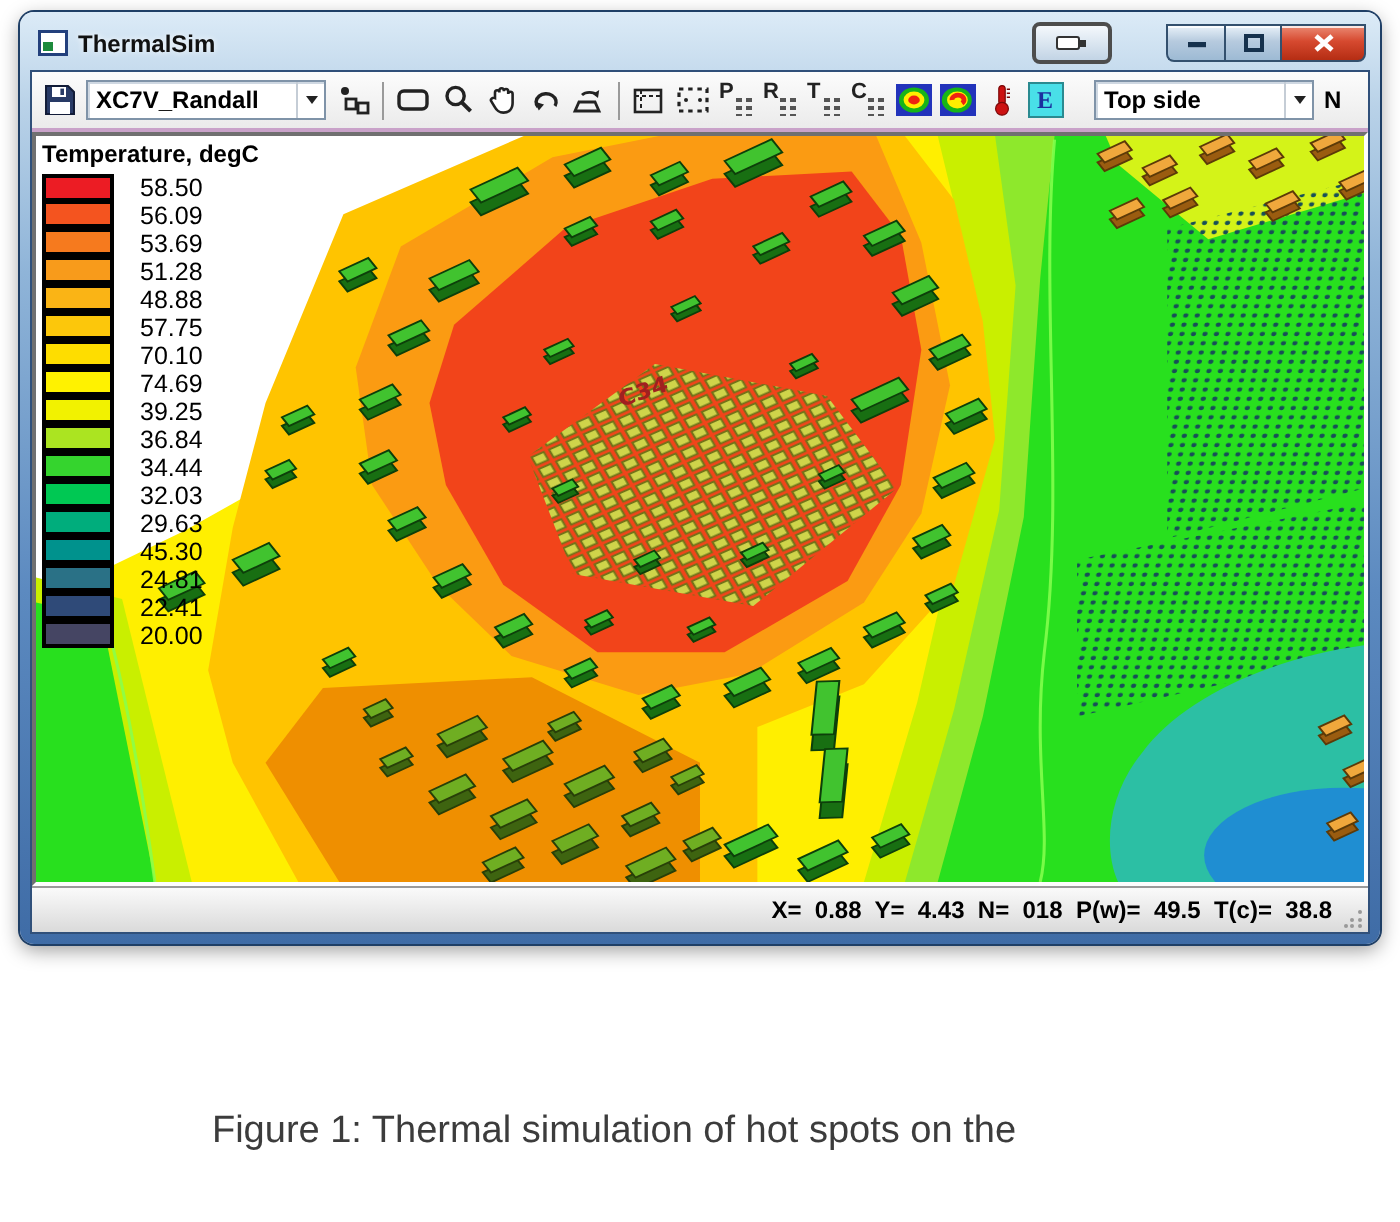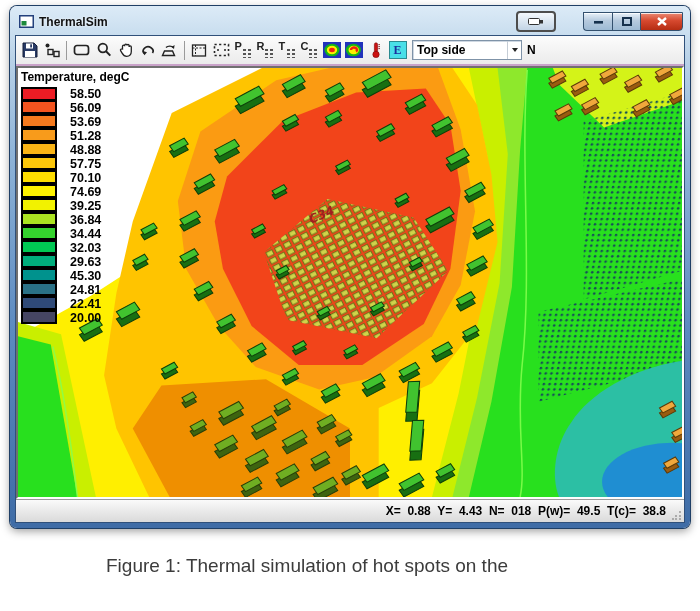--- a/index.html
+++ b/index.html
@@ -1,19 +1,19 @@
 <!DOCTYPE html>
 <html><head>
 <meta charset="utf-8">
 <style>
   html,body{margin:0;padding:0;background:#fff;}
   body{width:700px;height:611px;font-family:"Liberation Sans",sans-serif;overflow:hidden;}
   .stage{position:relative;width:700px;height:546px;}
   
-  .window{position:absolute;left:10px;top:6px;width:680px;height:522px;border-radius:7px;
+  .window{position:absolute;left:10px;top:6px;width:680px;height:466px;border-radius:7px;
     background:linear-gradient(180deg,#dcebf7 0%,#b9d2e8 10%,#8fb4d8 28%,#5c8ac0 62%,#3f6ca6 100%);
     box-shadow:0 0 0 1px #1f3f66,0 3px 10px rgba(0,0,0,.4);
     padding:0 5px 5px;box-sizing:border-box;display:flex;flex-direction:column;}
   .titlebar{height:27px;display:flex;align-items:center;padding:2px 2px 0 4px;gap:5px;}
   .title-text{font-size:12px;font-weight:bold;color:#111;text-shadow:0 0 3px rgba(255,255,255,.9);}
   .tb-spacer{flex:1;}
   .overlay-btn{width:36px;height:17px;border:2px solid #4d4d4d;border-radius:4px;
     background:linear-gradient(#f4f8fc,#c2d4e5);display:flex;align-items:center;justify-content:center;margin-right:22px;}
   .caps{display:flex;}
   .capbtn{height:17px;border:1px solid #33506e;display:flex;align-items:center;justify-content:center;
@@ -31,41 +31,41 @@
   .toolbar{height:28px;display:flex;align-items:center;background:linear-gradient(#fcfcfc,#ebebeb);
     border-bottom:2px solid #c9a2c9;padding:0 3px;gap:1px;}
   .tbtn{width:21px;height:22px;display:flex;align-items:center;justify-content:center;flex:0 0 auto;}
   .tsep{width:1px;height:19px;background:#9a9a9a;margin:0 3px;flex:0 0 auto;}
   .combo{height:20px;background:#fff;border:1px solid #7f93a8;box-shadow:inset 1px 1px 0 #cfd8e2;
     display:flex;align-items:center;font-size:12px;font-weight:bold;color:#000;padding-left:4px;box-sizing:border-box;}
   .combo .val{flex:1;white-space:nowrap;overflow:hidden;}
   .combo .arrow{width:13px;height:100%;display:flex;align-items:center;justify-content:center;border-left:1px solid #c5cdd6;}
   .tri-down{width:0;height:0;border-left:3.5px solid transparent;border-right:3.5px solid transparent;border-top:4px solid #222;}
   .combo.comp{width:120px;margin:0 2px;}
-  .combo.side{width:110px;margin-left:3px;}
+  .combo.side{width:110px;margin-left:13px;}
   .partial-n{font-size:12px;font-weight:bold;margin-left:4px;white-space:nowrap;}
   .grid-ico{position:relative;width:18px;height:16px;}
   .grid-ico .ltr{position:absolute;left:0;top:-2px;font-size:11px;font-weight:bold;color:#222;font-family:"Liberation Sans",sans-serif;}
   .grid-ico .dots{position:absolute;right:0;bottom:0;width:10px;height:9px;
     background:
       linear-gradient(#555,#555) 0 0/3px 2px no-repeat, linear-gradient(#555,#555) 5px 0/3px 2px no-repeat,
       linear-gradient(#555,#555) 0 4px/3px 2px no-repeat, linear-gradient(#555,#555) 5px 4px/3px 2px no-repeat,
       linear-gradient(#555,#555) 0 8px/3px 1px no-repeat, linear-gradient(#555,#555) 5px 8px/3px 1px no-repeat;}
   .e-ico{width:16px;height:16px;background:#49dfe8;border:1px solid #2a8a90;display:flex;align-items:center;justify-content:center;
     font-size:12px;font-weight:bold;color:#1b2f9e;font-family:"Liberation Serif",serif;}
   
   .map-wrap{flex:1;position:relative;margin:0;border:2px solid;border-color:#707070 #fdfdfd #fdfdfd #707070;
     background:#ffef00;overflow:hidden;}
   .map-wrap svg.map{position:absolute;left:0;top:0;width:100%;height:100%;}
   .legend{position:absolute;left:3px;top:2px;z-index:5;}
   .legend-title{font-size:12px;font-weight:bold;color:#000;margin-bottom:3px;}
   .legend-row{display:flex;align-items:center;height:14px;}
   .legend-row + .legend-row .sw{margin-top:-2px;}
   .sw{width:36px;height:14px;border:2px solid #000;box-sizing:border-box;flex:0 0 auto;}
-  .lv{margin-left:13px;font-size:12.5px;font-weight:bold;color:#000;font-family:"Liberation Sans",sans-serif;}
+  .lv{margin-left:13px;font-size:12.5px;font-weight:normal;color:#000;font-family:"Liberation Sans",sans-serif;}
   
   .statusbar{height:22px;background:linear-gradient(#fafafa,#dadada);border-top:1px solid #9a9a9a;
     display:flex;align-items:center;justify-content:flex-end;padding-right:18px;position:relative;padding-left:48px;}
   .status-text{font-size:12px;font-weight:bold;color:#000;white-space:pre;}
   .grip{position:absolute;right:2px;bottom:2px;}
   
   .caption{position:absolute;left:0;top:552px;width:614px;text-align:center;color:#3c3c3c;
     font-size:19px;line-height:27px;font-family:"Liberation Sans",sans-serif;}
 </style>
 </head>
@@ -109,20 +109,26 @@
     <div class="client">
 
       <div class="toolbar">
         <div class="tbtn">
           <svg width="16" height="16">
             <path d="M1 1 h11 l3 3 v11 h-14 z" fill="#283a66" stroke="#121c38"></path>
             <rect x="4" y="1.5" width="7" height="5" fill="#fff"></rect>
             <rect x="8.2" y="2.3" width="1.8" height="3.2" fill="#283a66"></rect>
             <rect x="3" y="9" width="10" height="6" fill="#fff"></rect>
           </svg>
+        </div>
+        <div class="combo comp">
+          <span class="val">XC7V_Randall</span>
+          <span class="arrow">
+              <span class="tri-down"></span>
+            </span>
         </div>
         <div class="tbtn">
           <svg width="16" height="16">
             <circle cx="3.5" cy="3.5" r="2" fill="#222"></circle>
             <rect x="4" y="7.5" width="5" height="5" fill="none" stroke="#222" stroke-width="1.4"></rect>
             <rect x="10" y="9.5" width="5" height="5" fill="none" stroke="#222" stroke-width="1.4"></rect>
           </svg>
         </div>
         <div class="tsep"></div>
         <div class="tbtn">

